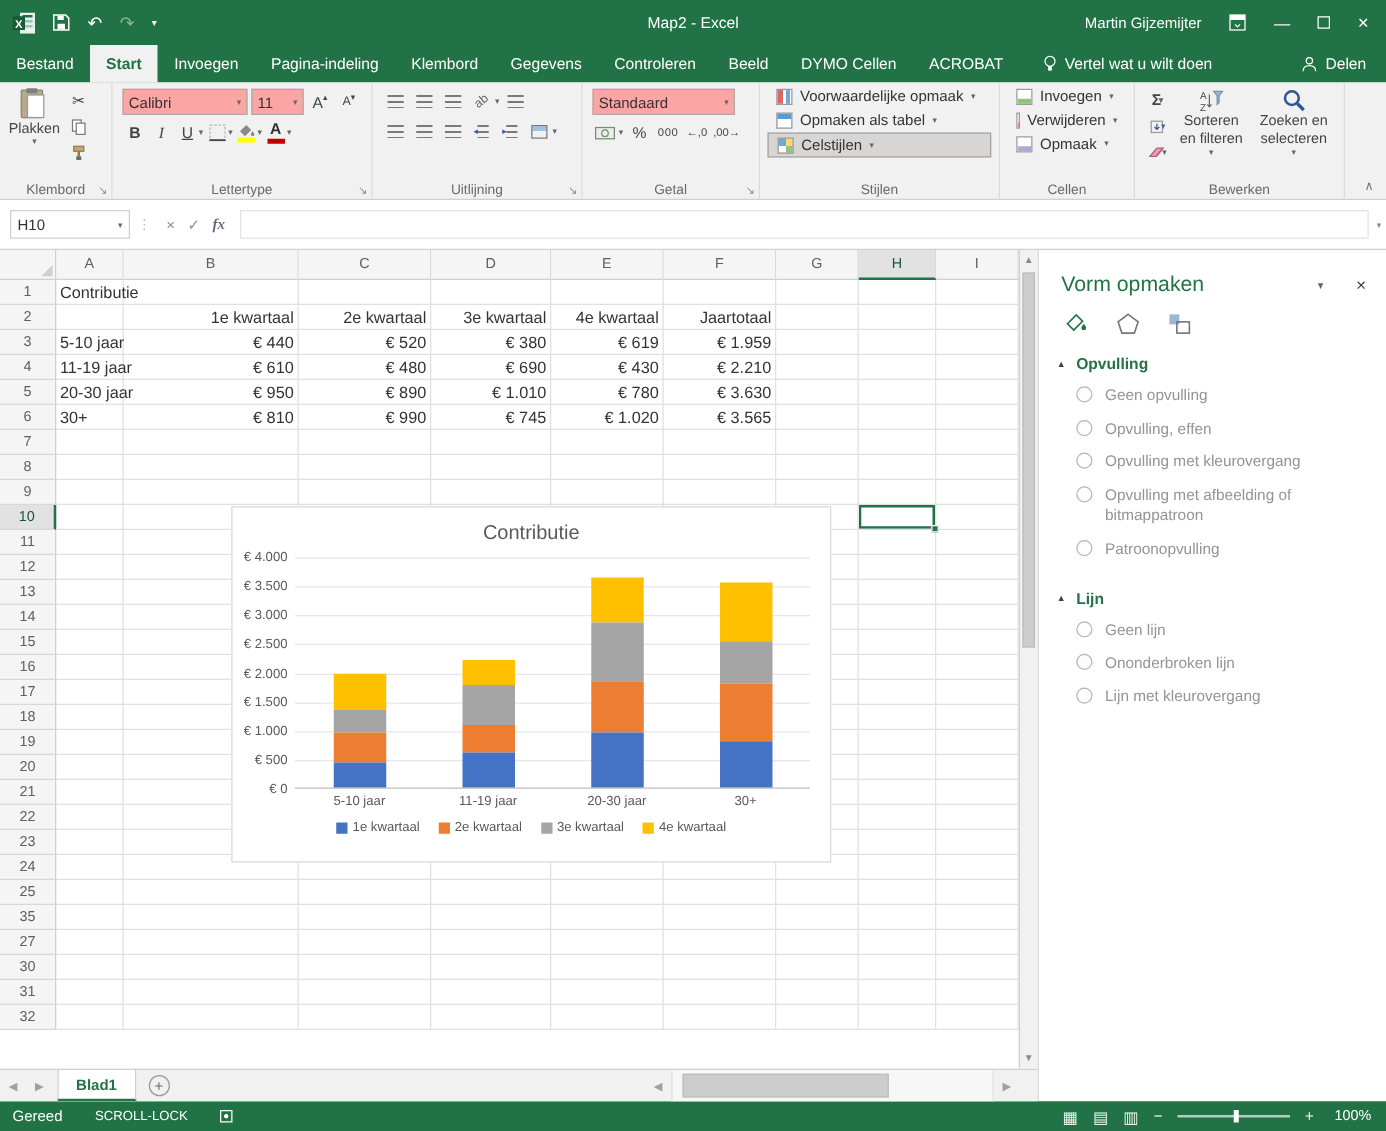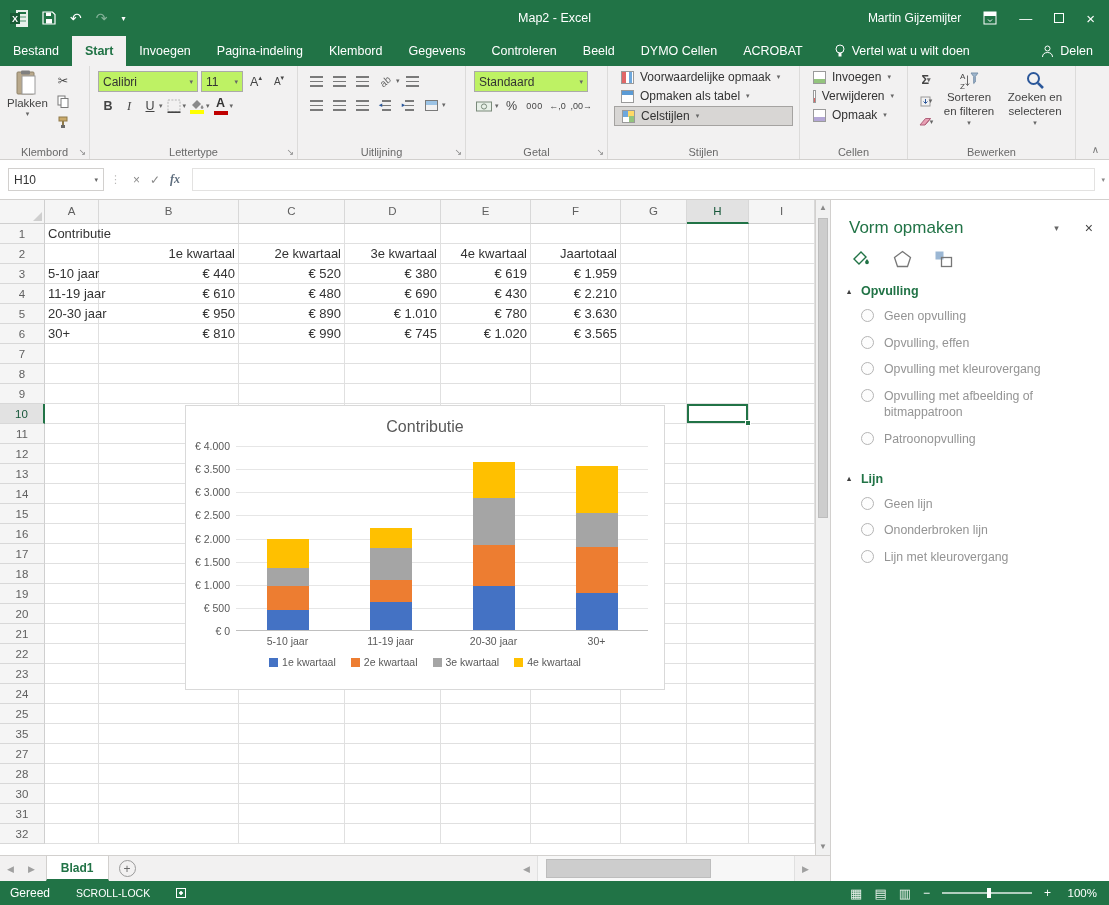--- a/index.html
+++ b/index.html
@@ -25,21 +25,21 @@
 
   
   .ribbon { height:94px; background:#f2f1f1; border-bottom:1px solid #d2d0ce; display:flex; position:relative; flex:none; }
   .rgroup { position:relative; border-right:1px solid #dcdbda; padding:1px 2px 16px 2px; flex:none; }
   .rg-label { position:absolute; bottom:1px; left:0; right:0; text-align:center; font-size:11px; color:#696969; }
   .dlg { position:absolute; right:3px; bottom:2px; font-size:9px; color:#8a8a8a; }
   .rrow { display:flex; align-items:center; gap:3px; margin:4px 4px 2px 6px; }
   .rsmall { min-width:20px; height:20px; display:inline-flex; align-items:center; justify-content:center; font-size:12.5px; color:#444; }
   .ddm { font-size:7px; color:#666; margin-left:-2px; }
   .dd { font-size:7px; color:#666; }
-  .combo { background:#bef264; border:1px solid #abaaa9; height:21px; display:flex; align-items:center; justify-content:space-between; padding:0 4px; font-size:12px; color:#333;gap:16px; }
+  .combo { background:#fca5a5; border:1px solid #abaaa9; height:21px; display:flex; align-items:center; justify-content:space-between; padding:0 4px; font-size:12px; color:#333;gap:16px; }
   .bigbtn { display:flex; flex-direction:column; align-items:center; padding:3px 5px 0 5px; font-size:11.5px; color:#444; text-align:center; line-height:1.25; }
   .minicol { display:flex; flex-direction:column; justify-content:flex-start; gap:1px; padding-top:3px; }
   .stylebtn { display:flex; align-items:center; gap:6px; padding:2px 7px; margin:1px 4px; font-size:12px; color:#333; white-space:nowrap; }
   .stylebtn.pressed { background:#d8d6d4; border:1px solid #a5a3a1; }
   .ic-lines { width:13px; height:11px; background:repeating-linear-gradient(to bottom,#7a7a7a 0 1.5px,transparent 1.5px 4.6px); display:inline-block; }
   .colorbar { display:block; width:14px; height:4px; margin-top:1px; }
   .fontA { font-weight:bold; color:#333; line-height:1; }
   .collapse-ribbon { position:absolute; right:10px; bottom:4px; color:#777; font-size:10px; }
   .mini-sq { width:13px; height:13px; display:inline-block; }
 
@@ -789,32 +789,20 @@
             <div class="cell num" style="width: 106px;"></div>
             <div class="cell num" style="width: 96px;"></div>
             <div class="cell num" style="width: 90px;"></div>
             <div class="cell num" style="width: 90px;"></div>
             <div class="cell num" style="width: 66px;"></div>
             <div class="cell num" style="width: 62px;"></div>
             <div class="cell num" style="width: 66px;"></div>
           </div>
           <div class="grow">
             <div class="rhead">27</div>
-            <div class="cell" style="width: 54px;"></div>
-            <div class="cell num" style="width: 140px;"></div>
-            <div class="cell num" style="width: 106px;"></div>
-            <div class="cell num" style="width: 96px;"></div>
-            <div class="cell num" style="width: 90px;"></div>
-            <div class="cell num" style="width: 90px;"></div>
-            <div class="cell num" style="width: 66px;"></div>
-            <div class="cell num" style="width: 62px;"></div>
-            <div class="cell num" style="width: 66px;"></div>
-          </div>
-          <div class="grow">
-            <div class="rhead">28</div>
             <div class="cell" style="width: 54px;"></div>
             <div class="cell num" style="width: 140px;"></div>
             <div class="cell num" style="width: 106px;"></div>
             <div class="cell num" style="width: 96px;"></div>
             <div class="cell num" style="width: 90px;"></div>
             <div class="cell num" style="width: 90px;"></div>
             <div class="cell num" style="width: 66px;"></div>
             <div class="cell num" style="width: 62px;"></div>
             <div class="cell num" style="width: 66px;"></div>
           </div>

